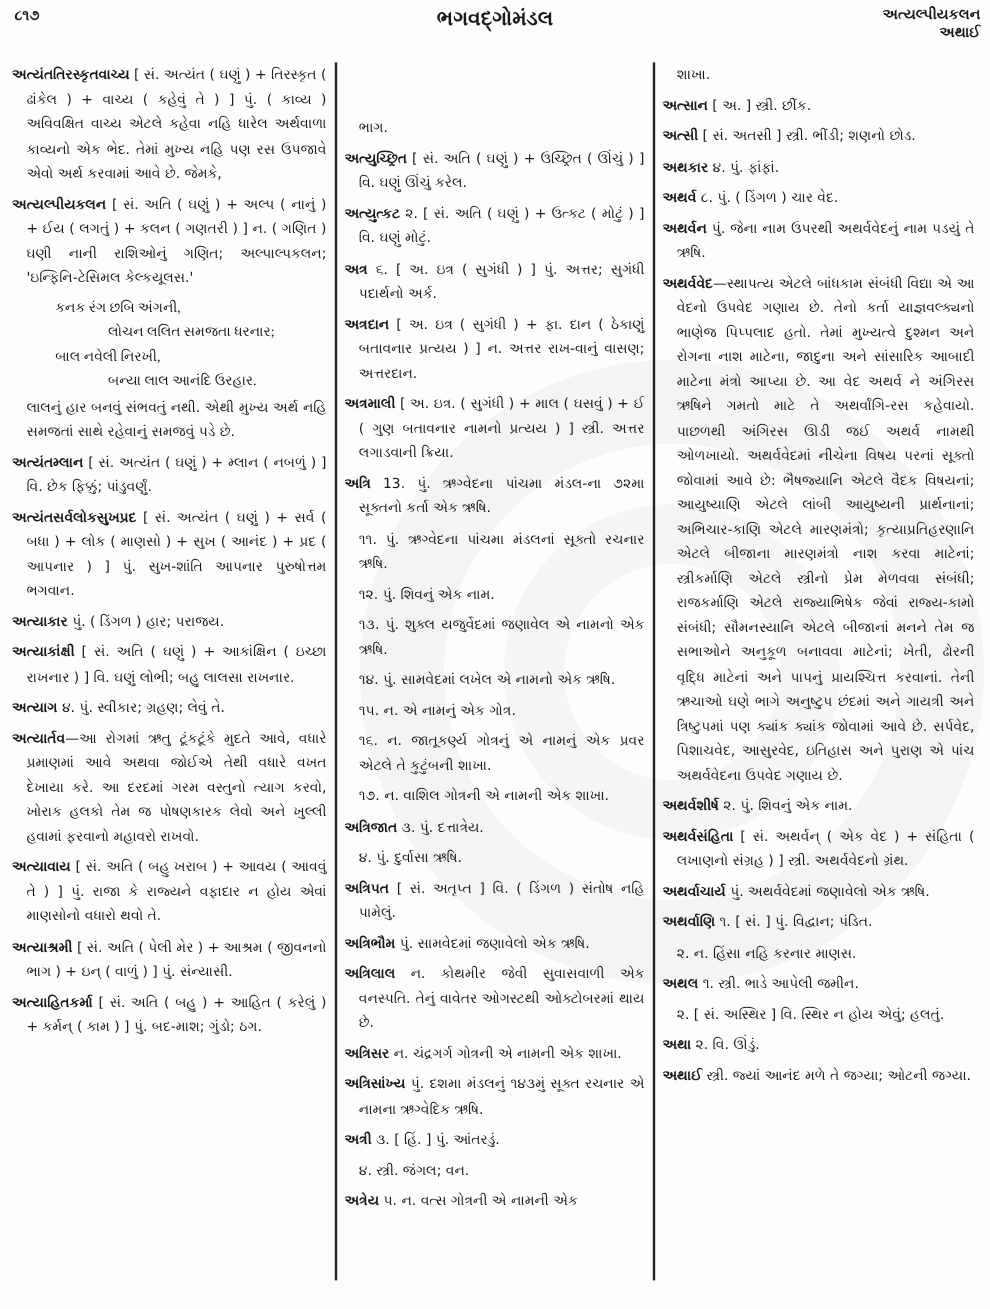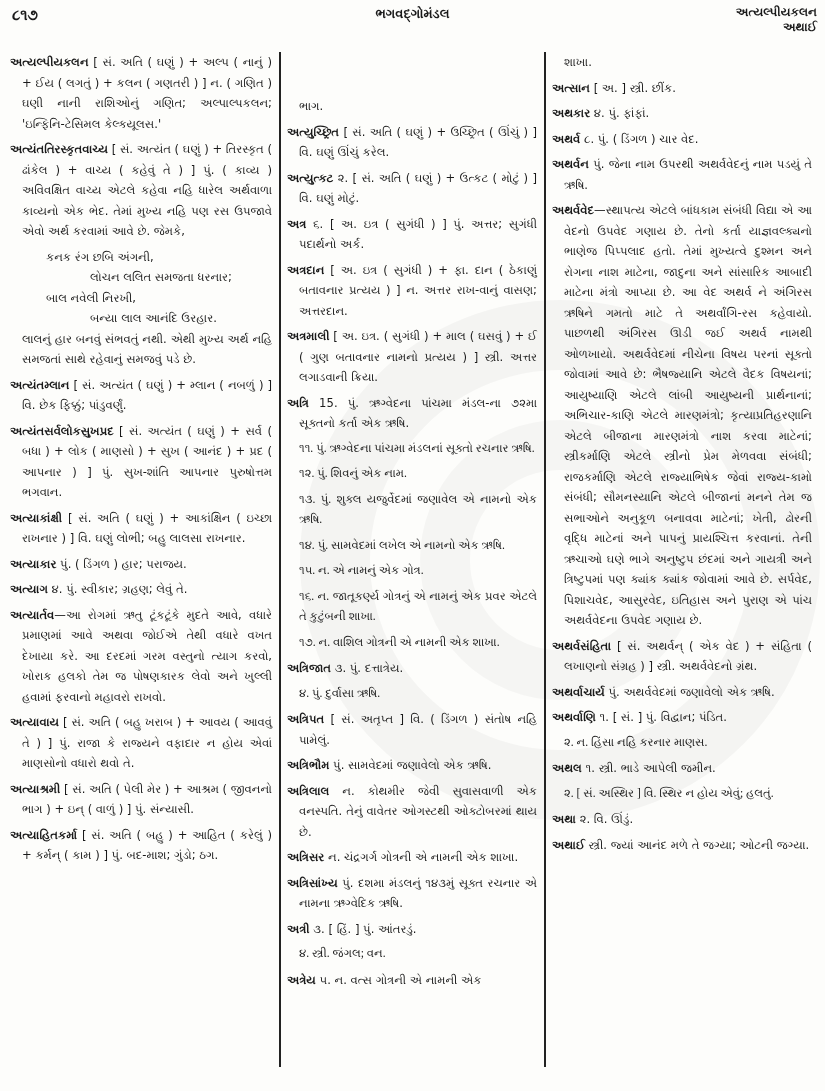--- a/index.html
+++ b/index.html
@@ -13,36 +13,36 @@
     position: absolute; left: 300px; top: 300px; width: 520px; height: 520px;
     border-radius: 50%; border: 70px solid rgba(0,0,0,0.035);
     box-sizing: border-box; pointer-events: none;
   }
   .watermark2 {
     position: absolute; left: 420px; top: 420px; width: 280px; height: 280px;
     border-radius: 50%; border: 50px solid rgba(0,0,0,0.03);
     box-sizing: border-box; pointer-events: none;
   }
   .header { position: absolute; left: 0; top: 0; width: 825px; height: 50px; }
-  .page-num { position: absolute; left: 12px; top: 6px; font-size: 15px; font-weight: bold; }
-  .running-title { position: absolute; left: 0; right: 0; top: 6px; text-align: center; font-size: 13px; font-weight: bold; }
+  .page-num { position: absolute; left: 12px; top: 6px; font-size: 12px; font-weight: bold; }
+  .running-title { position: absolute; left: 0; right: 0; top: 6px; text-align: center; font-size: 17px; font-weight: bold; }
   .guide-words { position: absolute; right: 8px; top: 5px; text-align: right; font-size: 12px; font-weight: bold; line-height: 15px; }
   .col {
     position: absolute; top: 52px; height: 1015px;
     font-size: 11.6px; line-height: 20.5px; text-align: justify;
   }
   .col1 { left: 10px; width: 262px; }
   .col2 { left: 287px; width: 250px; margin-top: 44px; }
   .col3 { left: 552px; width: 260px; }
   .rule { position: absolute; top: 52px; height: 1015px; width: 2px; background: #222; }
   .rule1 { left: 279px; }
   .rule2 { left: 544px; }
   .entry { margin: 0 0 5px 0; padding-left: 12px; text-indent: -12px; }
   .cont { margin: 0 0 5px 0; padding-left: 12px; }
-  .sub { margin: 0 0 5px 0; padding-left: 12px; font-family: Liberation Serif, serif; }
+  .sub { margin: 0 0 5px 0; padding-left: 12px; }
   .hw { font-weight: bold; }
   .verse { margin: 0; padding-left: 36px; }
   .verse.in { padding-left: 80px; }
 </style>
 </head>
 <body>
 
 <div class="watermark"></div>
 <div class="watermark2"></div>
 
@@ -52,47 +52,47 @@
   <div class="guide-words">
     <div>અત્યલ્પીયકલન</div>
     <div>અથાઈ</div>
   </div>
 </div>
 
 <div class="rule rule1"></div>
 <div class="rule rule2"></div>
 
 <div class="col col1">
+    <p class="entry"><span class="hw">અત્યંતતિરસ્કૃતવાચ્ય</span><span> [ સં. અત્યંત ( ઘણું ) + તિરસ્કૃત ( ઢાંકેલ ) + વાચ્ય ( કહેવું તે ) ] પું. ( કાવ્ય ) અવિવક્ષિત વાચ્ય એટલે કહેવા નહિ ધારેલ અર્થવાળા કાવ્યનો એક ભેદ. તેમાં મુખ્ય નહિ પણ રસ ઉપજાવે એવો અર્થ કરવામાં આવે છે. જેમકે,</span></p>
     <p class="entry"><span class="hw">અત્યલ્પીયકલન</span><span> [ સં. અતિ ( ઘણું ) + અલ્પ ( નાનું ) + ઈય ( લગતું ) + કલન ( ગણતરી ) ] ન. ( ગણિત ) ઘણી નાની રાશિઓનું ગણિત; અલ્પાલ્પકલન; 'ઇન્ફિનિ-ટેસિમલ કેલ્કયૂલસ.'</span></p>
-    <p class="entry"><span class="hw">અત્યંતતિરસ્કૃતવાચ્ય</span><span> [ સં. અત્યંત ( ઘણું ) + તિરસ્કૃત ( ઢાંકેલ ) + વાચ્ય ( કહેવું તે ) ] પું. ( કાવ્ય ) અવિવક્ષિત વાચ્ય એટલે કહેવા નહિ ધારેલ અર્થવાળા કાવ્યનો એક ભેદ. તેમાં મુખ્ય નહિ પણ રસ ઉપજાવે એવો અર્થ કરવામાં આવે છે. જેમકે,</span></p>
-    <div style="margin-bottom: 0px;">
+    <div style="margin-bottom: 0px; font-family: Liberation Serif, serif;">
       <p class="verse">કનક રંગ છબિ અંગની,</p>
       <p class="verse in">લોચન લલિત સમજતા ધરનાર;</p>
       <p class="verse">બાલ નવેલી નિરખી,</p>
       <p class="verse in">બન્યા લાલ આનંદિ ઉરહાર.</p>
     </div>
     <p class="cont">લાલનું હાર બનવું સંભવતું નથી. એથી મુખ્ય અર્થ નહિ સમજતાં સાથે રહેવાનું સમજવું પડે છે.</p>
     <p class="entry"><span class="hw">અત્યંતમ્લાન</span><span> [ સં. અત્યંત ( ઘણું ) + મ્લાન ( નબળું ) ] વિ. છેક ફિક્કું; પાંડુવર્ણું.</span></p>
     <p class="entry"><span class="hw">અત્યંતસર્વલોકસુખપ્રદ</span><span> [ સં. અત્યંત ( ઘણું ) + સર્વ ( બધા ) + લોક ( માણસો ) + સુખ ( આનંદ ) + પ્રદ ( આપનાર ) ] પું. સુખ-શાંતિ આપનાર પુરુષોત્તમ ભગવાન.</span></p>
+    <p class="entry"><span class="hw">અત્યાકાર</span><span> પું. ( ડિંગળ ) હાર; પરાજય.</span></p>
     <p class="entry"><span class="hw">અત્યાકાંક્ષી</span><span> [ સં. અતિ ( ઘણું ) + આકાંક્ષિન ( ઇચ્છા રાખનાર ) ] વિ. ઘણું લોભી; બહુ લાલસા રાખનાર.</span></p>
-    <p class="entry"><span class="hw">અત્યાકાર</span><span> પું. ( ડિંગળ ) હાર; પરાજય.</span></p>
     <p class="entry"><span class="hw">અત્યાગ</span><span> ૪. પું. સ્વીકાર; ગ્રહણ; લેવું તે.</span></p>
     <p class="entry"><span class="hw">અત્યાર્તવ</span><span>—આ રોગમાં ઋતુ ટૂંકટૂંકે મુદતે આવે, વધારે પ્રમાણમાં આવે અથવા જોઈએ તેથી વધારે વખત દેખાયા કરે. આ દરદમાં ગરમ વસ્તુનો ત્યાગ કરવો, ખોરાક હલકો તેમ જ પોષણકારક લેવો અને ખુલ્લી હવામાં ફરવાનો મહાવરો રાખવો.</span></p>
     <p class="entry"><span class="hw">અત્યાવાય</span><span> [ સં. અતિ ( બહુ ખરાબ ) + આવય ( આવવું તે ) ] પું. રાજા કે રાજ્યને વફાદાર ન હોય એવાં માણસોનો વધારો થવો તે.</span></p>
     <p class="entry"><span class="hw">અત્યાશ્રમી</span><span> [ સં. અતિ ( પેલી મેર ) + આશ્રમ ( જીવનનો ભાગ ) + ઇન્ ( વાળું ) ] પું. સંન્યાસી.</span></p>
     <p class="entry"><span class="hw">અત્યાહિતકર્મા</span><span> [ સં. અતિ ( બહુ ) + આહિત ( કરેલું ) + કર્મન્ ( કામ ) ] પું. બદ-માશ; ગુંડો; ઠગ.</span></p>
   </div>
 <div class="col col2">
     <p class="cont" style="padding-left: 12px;">ભાગ.</p>
     <p class="entry"><span class="hw">અત્યુચ્છ્રિત</span><span> [ સં. અતિ ( ઘણું ) + ઉચ્છ્રિત ( ઊંચું ) ] વિ. ઘણું ઊંચું કરેલ.</span></p>
     <p class="entry"><span class="hw">અત્યુત્કટ</span><span> ૨. [ સં. અતિ ( ઘણું ) + ઉત્કટ ( મોટું ) ] વિ. ઘણું મોટું.</span></p>
     <p class="entry"><span class="hw">અત્ર</span><span> ૬. [ અ. ઇત્ર ( સુગંધી ) ] પું. અત્તર; સુગંધી પદાર્થનો અર્ક.</span></p>
     <p class="entry"><span class="hw">અત્રદાન</span><span> [ અ. ઇત્ર ( સુગંધી ) + ફા. દાન ( ઠેકાણું બતાવનાર પ્રત્યય ) ] ન. અત્તર રાખ-વાનું વાસણ; અત્તરદાન.</span></p>
     <p class="entry"><span class="hw">અત્રમાલી</span><span> [ અ. ઇત્ર. ( સુગંધી ) + માલ ( ઘસવું ) + ઈ ( ગુણ બતાવનાર નામનો પ્રત્યય ) ] સ્ત્રી. અત્તર લગાડવાની ક્રિયા.</span></p>
-    <p class="entry"><span class="hw">અત્રિ</span><span> 15. પું. ઋગ્વેદના પાંચમા મંડલ-ના ૭૨મા સૂક્તનો કર્તા એક ઋષિ.</span></p>
+    <p class="entry"><span class="hw">અત્રિ</span><span> 13. પું. ઋગ્વેદના પાંચમા મંડલ-ના ૭૨મા સૂક્તનો કર્તા એક ઋષિ.</span></p>
     <p class="sub">૧૧. પું. ઋગ્વેદના પાંચમા મંડલનાં સૂક્તો રચનાર ઋષિ.</p>
     <p class="sub">૧૨. પું. શિવનું એક નામ.</p>
     <p class="sub">૧૩. પું. શુક્લ યજુર્વેદમાં જણાવેલ એ નામનો એક ઋષિ.</p>
     <p class="sub">૧૪. પું. સામવેદમાં લખેલ એ નામનો એક ઋષિ.</p>
     <p class="sub">૧૫. ન. એ નામનું એક ગોત્ર.</p>
     <p class="sub">૧૬. ન. જાતૂકર્ણ્ય ગોત્રનું એ નામનું એક પ્રવર એટલે તે કુટુંબની શાખા.</p>
     <p class="sub">૧૭. ન. વાશિલ ગોત્રની એ નામની એક શાખા.</p>
     <p class="entry"><span class="hw">અત્રિજાત</span><span> ૩. પું. દત્તાત્રેય.</span></p>
     <p class="sub">૪. પું. દુર્વાસા ઋષિ.</p>
     <p class="entry"><span class="hw">અત્રિપત</span><span> [ સં. અતૃપ્ત ] વિ. ( ડિંગળ ) સંતોષ નહિ પામેલું.</span></p>
@@ -100,24 +100,26 @@
     <p class="entry"><span class="hw">અત્રિલાલ</span><span> ન. કોથમીર જેવી સુવાસવાળી એક વનસ્પતિ. તેનું વાવેતર ઓગસ્ટથી ઓક્ટોબરમાં થાય છે.</span></p>
     <p class="entry"><span class="hw">અત્રિસર</span><span> ન. ચંદ્રગર્ગ ગોત્રની એ નામની એક શાખા.</span></p>
     <p class="entry"><span class="hw">અત્રિસાંખ્ય</span><span> પું. દશમા મંડલનું ૧૪૩મું સૂક્ત રચનાર એ નામના ઋગ્વેદિક ઋષિ.</span></p>
     <p class="entry"><span class="hw">અત્રી</span><span> ૩. [ હિં. ] પું. આંતરડું.</span></p>
     <p class="sub">૪. સ્ત્રી. જંગલ; વન.</p>
     <p class="entry"><span class="hw">અત્રેય</span><span> ૫. ન. વત્સ ગોત્રની એ નામની એક</span></p>
   </div>
 <div class="col col3">
     <p class="cont" style="padding-left: 12px;">શાખા.</p>
     <p class="entry"><span class="hw">અત્સાન</span><span> [ અ. ] સ્ત્રી. છીંક.</span></p>
+    <p class="entry"><span class="hw">અત્સી</span><span> [ સં. અતસી ] સ્ત્રી. ભીંડી; શણનો છોડ.</span></p>
     <p class="entry"><span class="hw">અથકાર</span><span> ૪. પું. ફાંફાં.</span></p>
     <p class="entry"><span class="hw">અથર્વ</span><span> ૮. પું. ( ડિંગળ ) ચાર વેદ.</span></p>
     <p class="entry"><span class="hw">અથર્વન</span><span> પું. જેના નામ ઉપરથી અથર્વવેદનું નામ પડયું તે ઋષિ.</span></p>
     <p class="entry"><span class="hw">અથર્વવેદ</span><span>—સ્થાપત્ય એટલે બાંધકામ સંબંધી વિદ્યા એ આ વેદનો ઉપવેદ ગણાય છે. તેનો કર્તા યાજ્ઞવલ્ક્યનો ભાણેજ પિપ્પલાદ હતો. તેમાં મુખ્યત્વે દુશ્મન અને રોગના નાશ માટેના, જાદુના અને સાંસારિક આબાદી માટેના મંત્રો આપ્યા છે. આ વેદ અથર્વ ને અંગિરસ ઋષિને ગમતો માટે તે અથર્વાંગિ-રસ કહેવાયો. પાછળથી અંગિરસ ઊડી જઈ અથર્વ નામથી ઓળખાયો. અથર્વવેદમાં નીચેના વિષય પરનાં સૂક્તો જોવામાં આવે છે: ભૈષજ્યાનિ એટલે વૈદક વિષયનાં; આયુષ્યાણિ એટલે લાંબી આયુષ્યની પ્રાર્થનાનાં; અભિચાર-કાણિ એટલે મારણમંત્રો; કૃત્યાપ્રતિહરણાનિ એટલે બીજાના મારણમંત્રો નાશ કરવા માટેનાં; સ્ત્રીકર્માણિ એટલે સ્ત્રીનો પ્રેમ મેળવવા સંબંધી; રાજકર્માણિ એટલે રાજ્યાભિષેક જેવાં રાજ્ય-કામો સંબંધી; સૌમનસ્યાનિ એટલે બીજાનાં મનને તેમ જ સભાઓને અનુકૂળ બનાવવા માટેનાં; ખેતી, ઢોરની વૃદ્ધિ માટેનાં અને પાપનું પ્રાયશ્ચિત્ત કરવાનાં. તેની ઋચાઓ ઘણે ભાગે અનુષ્ટુપ છંદમાં અને ગાયત્રી અને ત્રિષ્ટુપમાં પણ ક્યાંક ક્યાંક જોવામાં આવે છે. સર્પવેદ, પિશાચવેદ, આસુરવેદ, ઇતિહાસ અને પુરાણ એ પાંચ અથર્વવેદના ઉપવેદ ગણાય છે.</span></p>
+    <p class="entry"><span class="hw">અથર્વશીર્ષ</span><span> ૨. પું. શિવનું એક નામ.</span></p>
     <p class="entry"><span class="hw">અથર્વસંહિતા</span><span> [ સં. અથર્વન્ ( એક વેદ ) + સંહિતા ( લખાણનો સંગ્રહ ) ] સ્ત્રી. અથર્વવેદનો ગ્રંથ.</span></p>
     <p class="entry"><span class="hw">અથર્વાચાર્ય</span><span> પું. અથર્વવેદમાં જણાવેલો એક ઋષિ.</span></p>
     <p class="entry"><span class="hw">અથર્વાણિ</span><span> ૧. [ સં. ] પું. વિદ્વાન; પંડિત.</span></p>
     <p class="sub">૨. ન. હિંસા નહિ કરનાર માણસ.</p>
     <p class="entry"><span class="hw">અથલ</span><span> ૧. સ્ત્રી. ભાડે આપેલી જમીન.</span></p>
     <p class="sub">૨. [ સં. અસ્થિર ] વિ. સ્થિર ન હોય એવું; હલતું.</p>
     <p class="entry"><span class="hw">અથા</span><span> ૨. વિ. ઊંડું.</span></p>
     <p class="entry"><span class="hw">અથાઈ</span><span> સ્ત્રી. જ્યાં આનંદ મળે તે જગ્યા; ઓટની જગ્યા.</span></p>
   </div>
 

